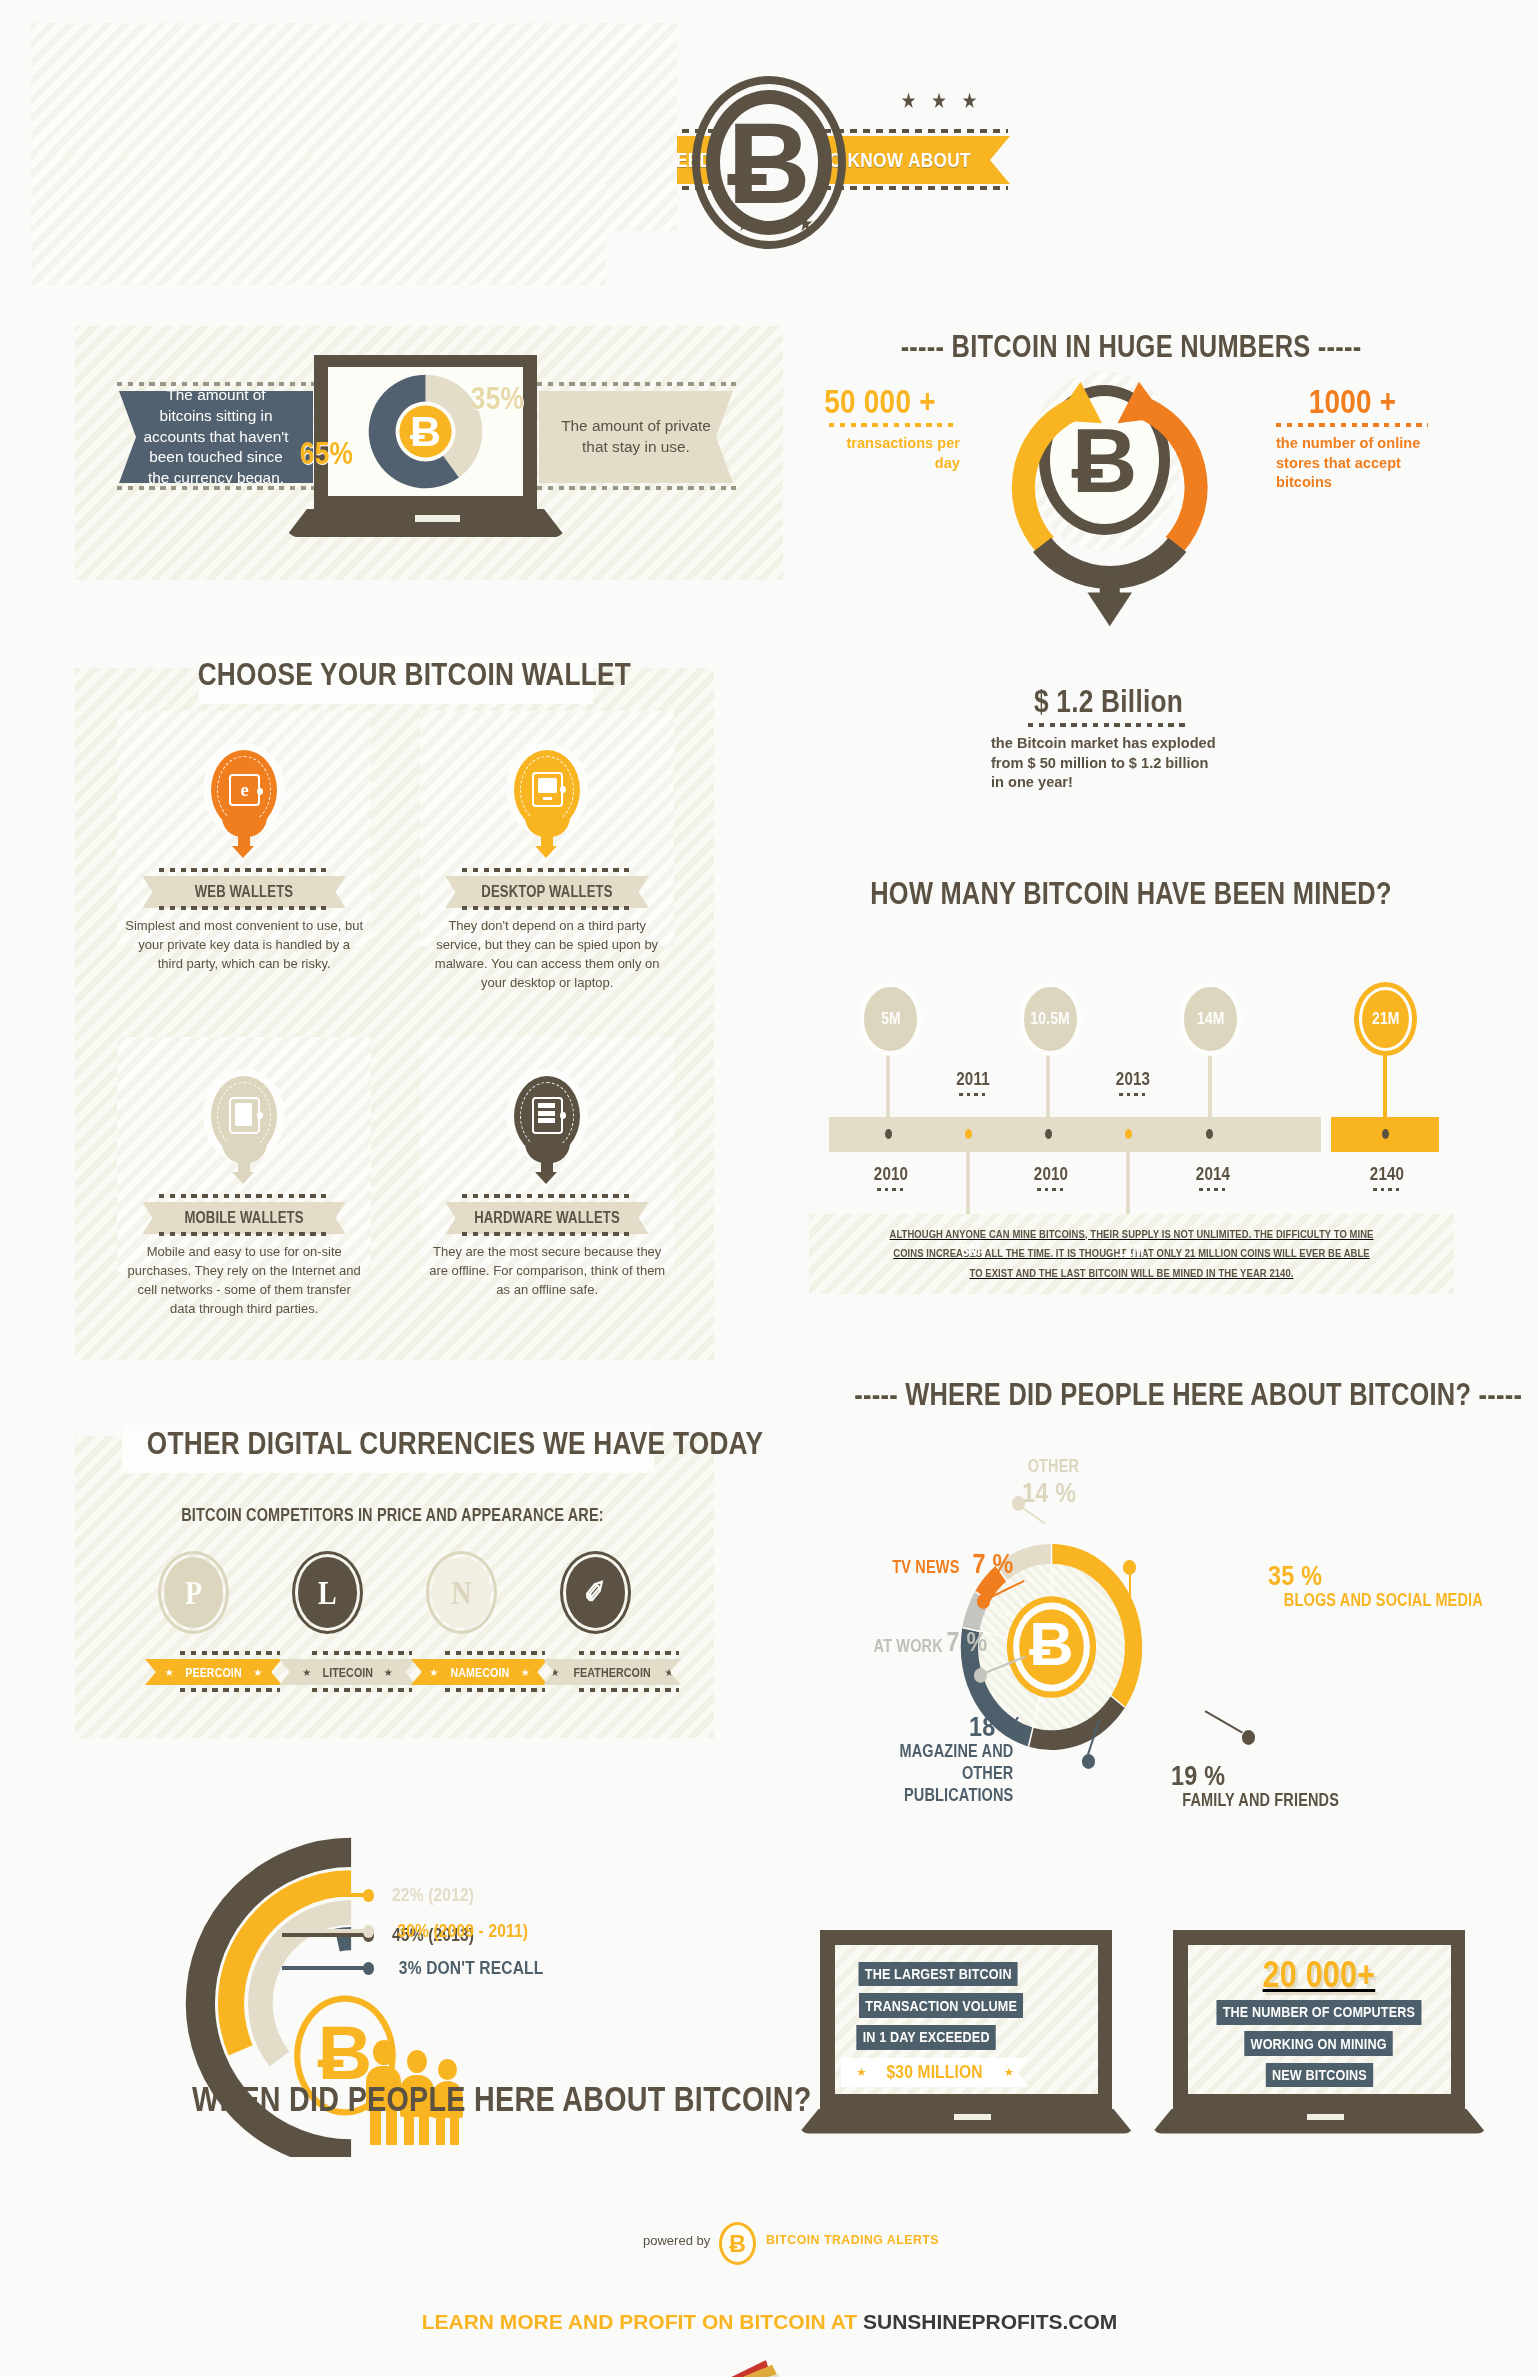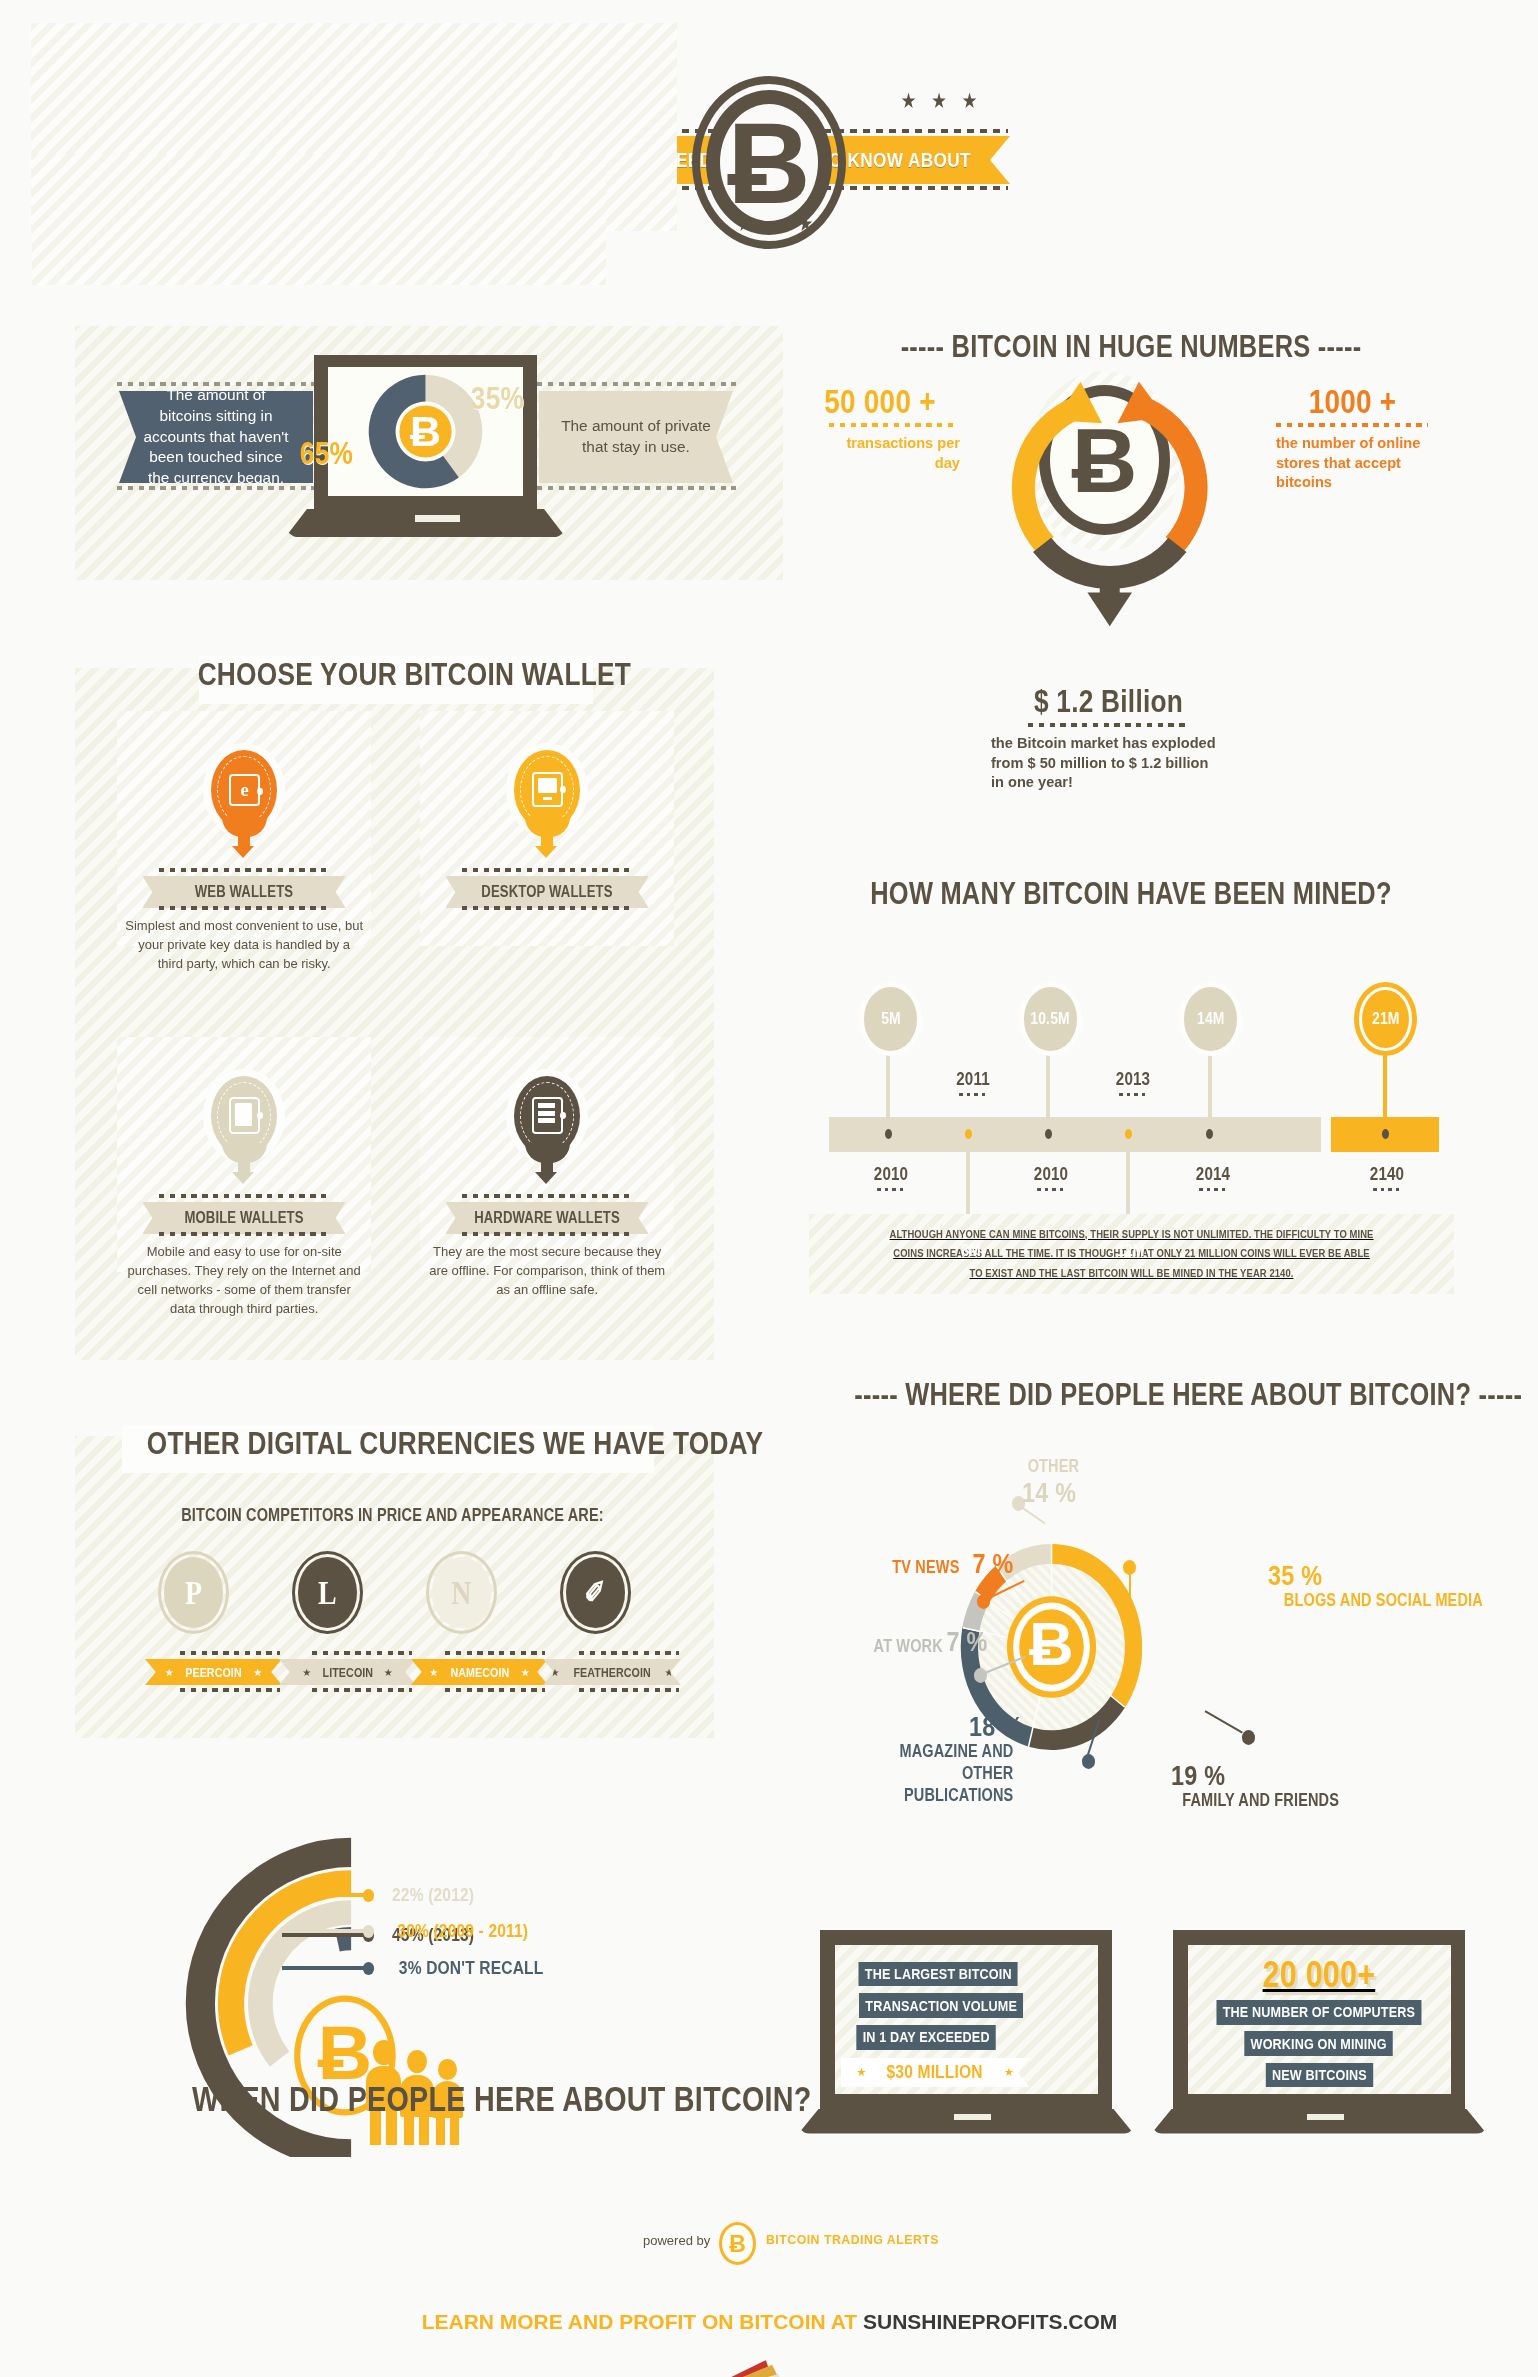--- a/index.html
+++ b/index.html
@@ -316,20 +316,21 @@
       <div style="position:absolute; left:54px; top:43px; width:6.2px; height:7px; border-radius:50%; background:#FFF;"></div>
       <div class="tail">
         <div class="tailtop" style="background:#F9B521;"></div>
         <div class="stem" style="background:#F9B521;"></div>
         <div class="tip" style="border-top:12.3px solid #F9B521;"></div>
       </div>
     </div>
     <div class="dash-line" style="left:42px; top:157px; width:169px; background-image:repeating-linear-gradient(to right,#5B5243 0 5.4px,transparent 5.4px 10.8px);"></div>
     <div class="wbanner cond" style="left:3.1px; top:165px; width:248px;">DESKTOP WALLETS</div>
     <div class="dash-line" style="left:42px; top:195px; width:169px; background-image:repeating-linear-gradient(to right,#5B5243 0 5.4px,transparent 5.4px 10.8px);"></div>
+    <div class="wdesc" style="left:7.7px; top:206px; width:239px;">They don't depend on a third party service, but they can be spied upon by malware. You can access them only on your desktop or laptop.</div>
   </div>
 
   <div class="wcard striped-lt" style="left:420px; top:1037px;">
     <div class="pin" style="left:86px; top:32px;">
       <div class="halo"></div>
       <div class="disc" style="background:#5B5243;"></div>
       <div class="dash"></div>
       <div style="position:absolute; left:26px; top:28px; width:31px; height:37px; border:2.3px solid #FFF; border-radius:3.8px;"></div>
       <div style="position:absolute; left:32px; top:34px; width:17px; height:4.6px; background:#FFF;"></div>
       <div style="position:absolute; left:32px; top:42px; width:17px; height:4.6px; background:#FFF;"></div>

